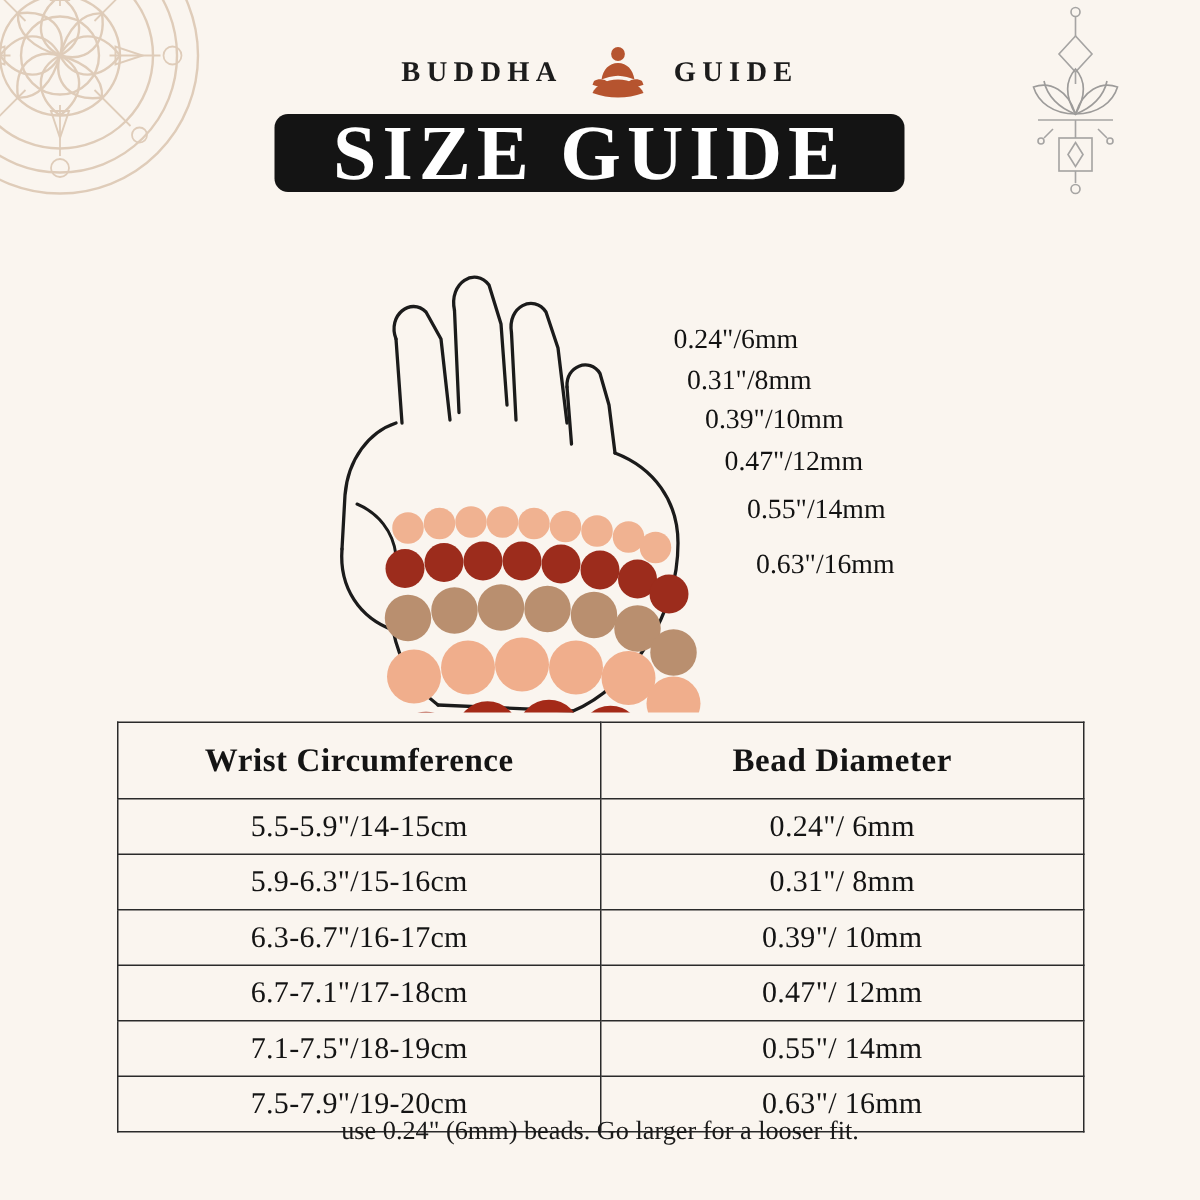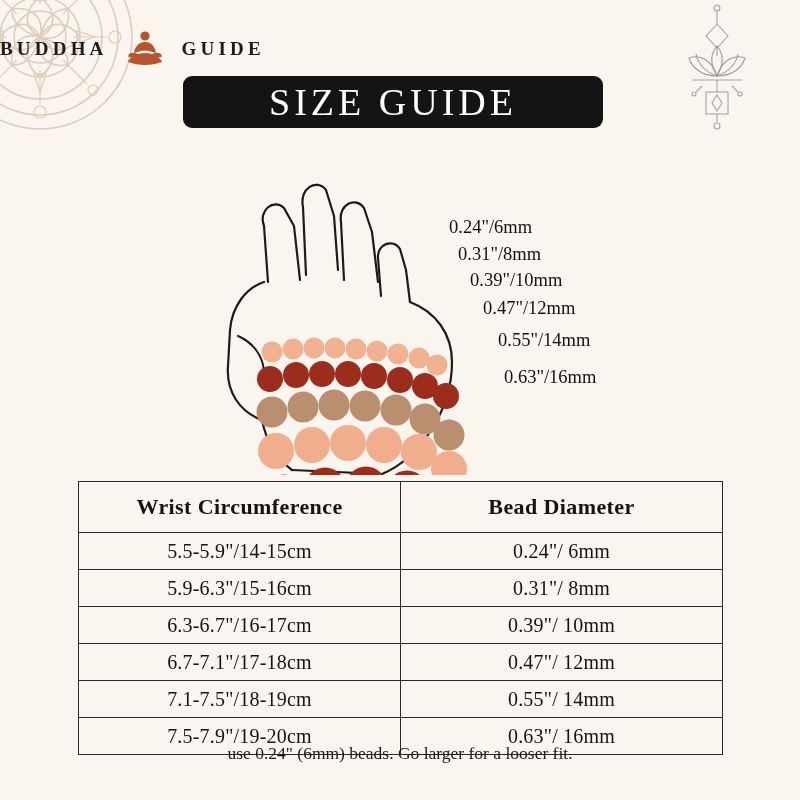--- a/index.html
+++ b/index.html
@@ -38,21 +38,21 @@
   }
 
   
   .brand {
     position: absolute;
     top: 28px;
     left: 0;
     width: 800px;
     display: flex;
     align-items: center;
-    justify-content: flex-start;
+    justify-content: center;
     gap: 14px;
   }
   .brand-word {
     font-family: "Liberation Serif", serif;
     font-size: 19px;
     letter-spacing: 4.2px;
     font-weight: 700;
     color: #1c1c1c;
   }
   .brand-logo { width: 46px; height: 42px; }
@@ -65,22 +65,22 @@
     width: 420px;
     height: 52px;
     background: #141414;
     border-radius: 9px;
     display: flex;
     align-items: center;
     justify-content: center;
   }
   .title-banner .title-text {
     color: #ffffff;
-    font-size: 38px;
-    font-weight: 400;
+    font-size: 52px;
+    font-weight: 700;
     letter-spacing: 4px;
     font-family: "Liberation Serif", serif;
   }
 
   
   .illustration {
     position: absolute;
     top: 130px;
     left: 0;
     width: 800px;

